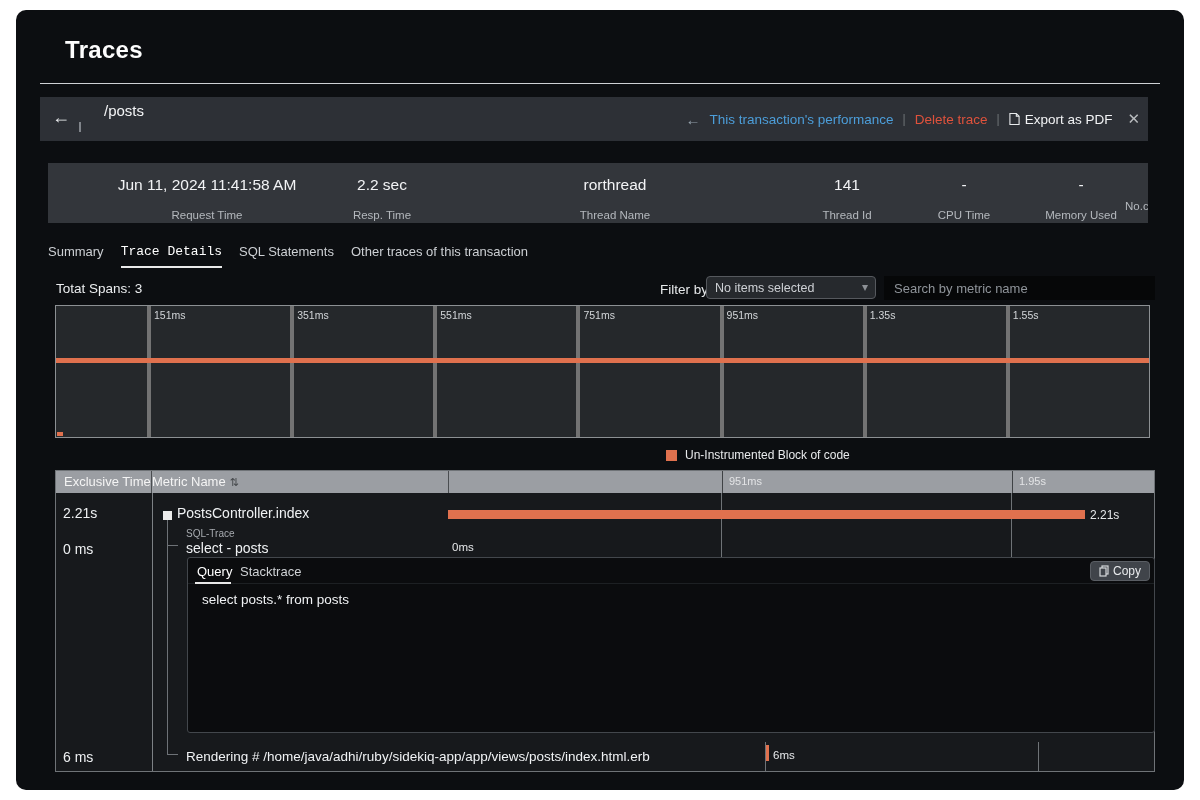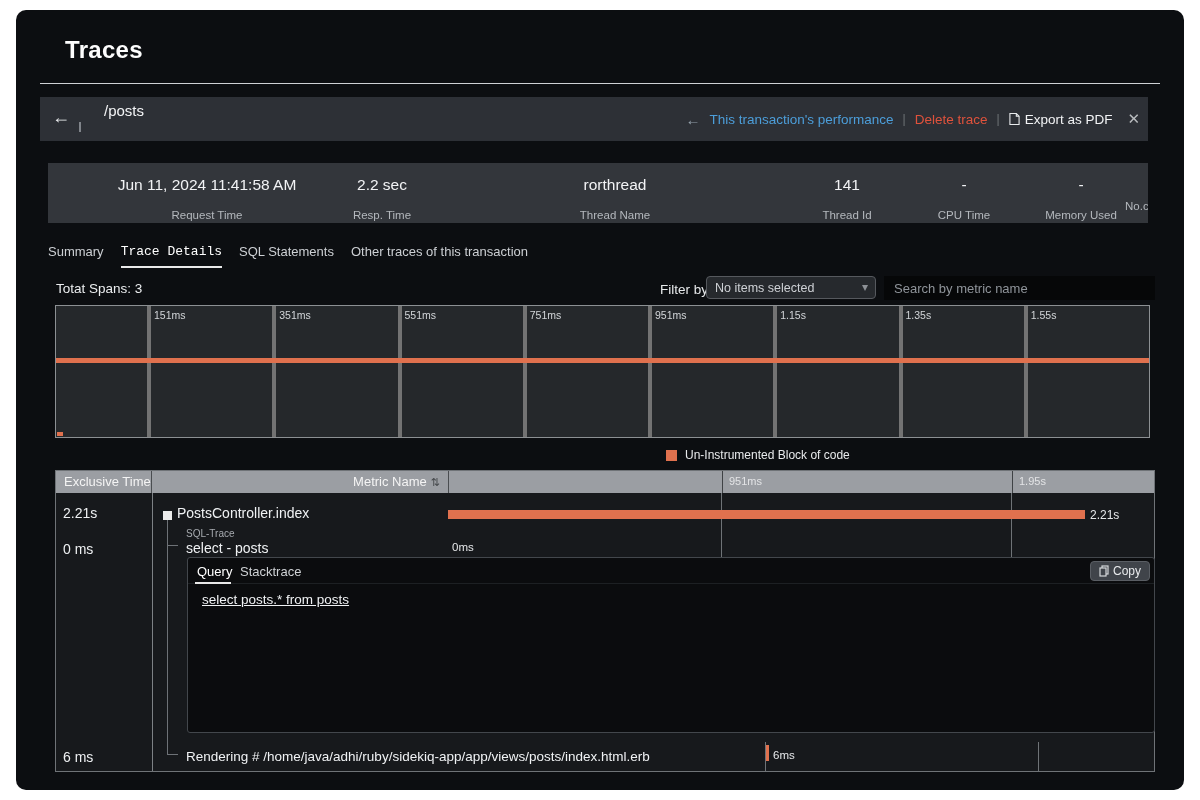--- a/index.html
+++ b/index.html
@@ -57,21 +57,21 @@
 
   .legend { position:absolute; left:650px; top:438px; display:flex; align-items:center; gap:8px; }
   .legend-swatch { width:11px; height:11px; }
   .legend-label { font-size:12px; color:#e8eaec; }
 
   
   .span-table { position:absolute; left:39px; top:460px; width:1100px; height:302px;
                 border:1px solid #6f7377; background:#17191c; }
   .tbl-header { height:22px; display:flex; background:#9b9ea3; font-size:13px; color:#f4f4f4; }
   .th-excl { width:96px; padding:3px 0 0 8px; border-right:1px solid #4a4d50; }
-  .th-metric { width:297px; text-align:right; padding:3px 8px 0 0; border-right:1px solid #4a4d50; cursor:pointer; }
+  .th-metric { width:297px; text-align:left; padding:3px 8px 0 0; border-right:1px solid #4a4d50; cursor:pointer; }
   .sort-ic { font-size:11px; color:#45484b; margin-left:4px; }
   .th-timeline { flex:1; position:relative; }
   .th-grid { position:absolute; top:0; width:1px; height:100%; background:#3f4245; }
   .th-tick { position:absolute; top:4px; font-size:11px; color:#e3e4e6; }
 
   .tbl-body { position:relative; height:278px; }
   .col-line { position:absolute; left:96px; top:0; bottom:0; width:1px; background:#7d8185; }
   .rowgrid { position:absolute; width:1px; background:#6f7377; }
   .excl-val { position:absolute; left:7px; font-size:14px; color:#eef0f2; }
   .toggle-sq { position:absolute; left:107px; top:18px; width:9px; height:9px; background:#ececec; cursor:pointer; }
@@ -85,21 +85,21 @@
   
   .qpanel { position:absolute; left:131px; top:64px; width:968px; height:176px; background:#0b0c0e;
             border:1px solid #43474c; border-radius:3px; }
   .qtabs { position:relative; height:26px; border-bottom:1px solid #1d2023; }
   .qtab { position:absolute; top:6px; font-size:13px; color:#cfd2d5; cursor:pointer; }
   .qtab.active { color:#ffffff; }
   .qtab-underline { position:absolute; left:7px; top:24px; width:36px; height:2px; background:#e9e9e9; }
   .copy-btn { position:absolute; right:4px; top:3px; height:20px; background:#40444a; border:1px solid #5a5e64;
               border-radius:4px; font-size:12px; color:#e8eaec; display:flex; align-items:center; gap:4px;
               padding:0 8px; cursor:pointer; }
-  .qtext { position:absolute; left:14px; top:34px; font-size:13.5px; color:#f0f2f4;text-decoration:underline; }
+  .qtext { position:absolute; left:14px; top:34px; font-size:13.5px; color:#f0f2f4; }
 </style>
 </head>
 <body>
 
 <div class="card">
 
   <div class="page-title">Traces</div>
   <div class="title-rule"></div>
 
   <div class="txn-bar">
@@ -166,21 +166,20 @@
   </div>
   <input class="search-box" placeholder="Search by metric name" style="">
 
   <div class="chart">
     <div class="chart-cell first"></div>
     <div class="chart-cell"><span>151ms</span></div>
     <div class="chart-cell"><span>351ms</span></div>
     <div class="chart-cell"><span>551ms</span></div>
     <div class="chart-cell"><span>751ms</span></div>
     <div class="chart-cell"><span>951ms</span></div>
-    <div class="chart-cell"><span>1.15s</span></div>
     <div class="chart-cell"><span>1.35s</span></div>
     <div class="chart-cell"><span>1.55s</span></div>
     <div class="chart-bar" style="background:#e0714e"></div>
     <div class="chart-marker" style="background:#e0714e"></div>
   </div>
 
   <div class="legend">
     <span class="legend-swatch" style="background:#e0714e"></span>
     <span class="legend-label">Un-Instrumented Block of code</span>
   </div>

